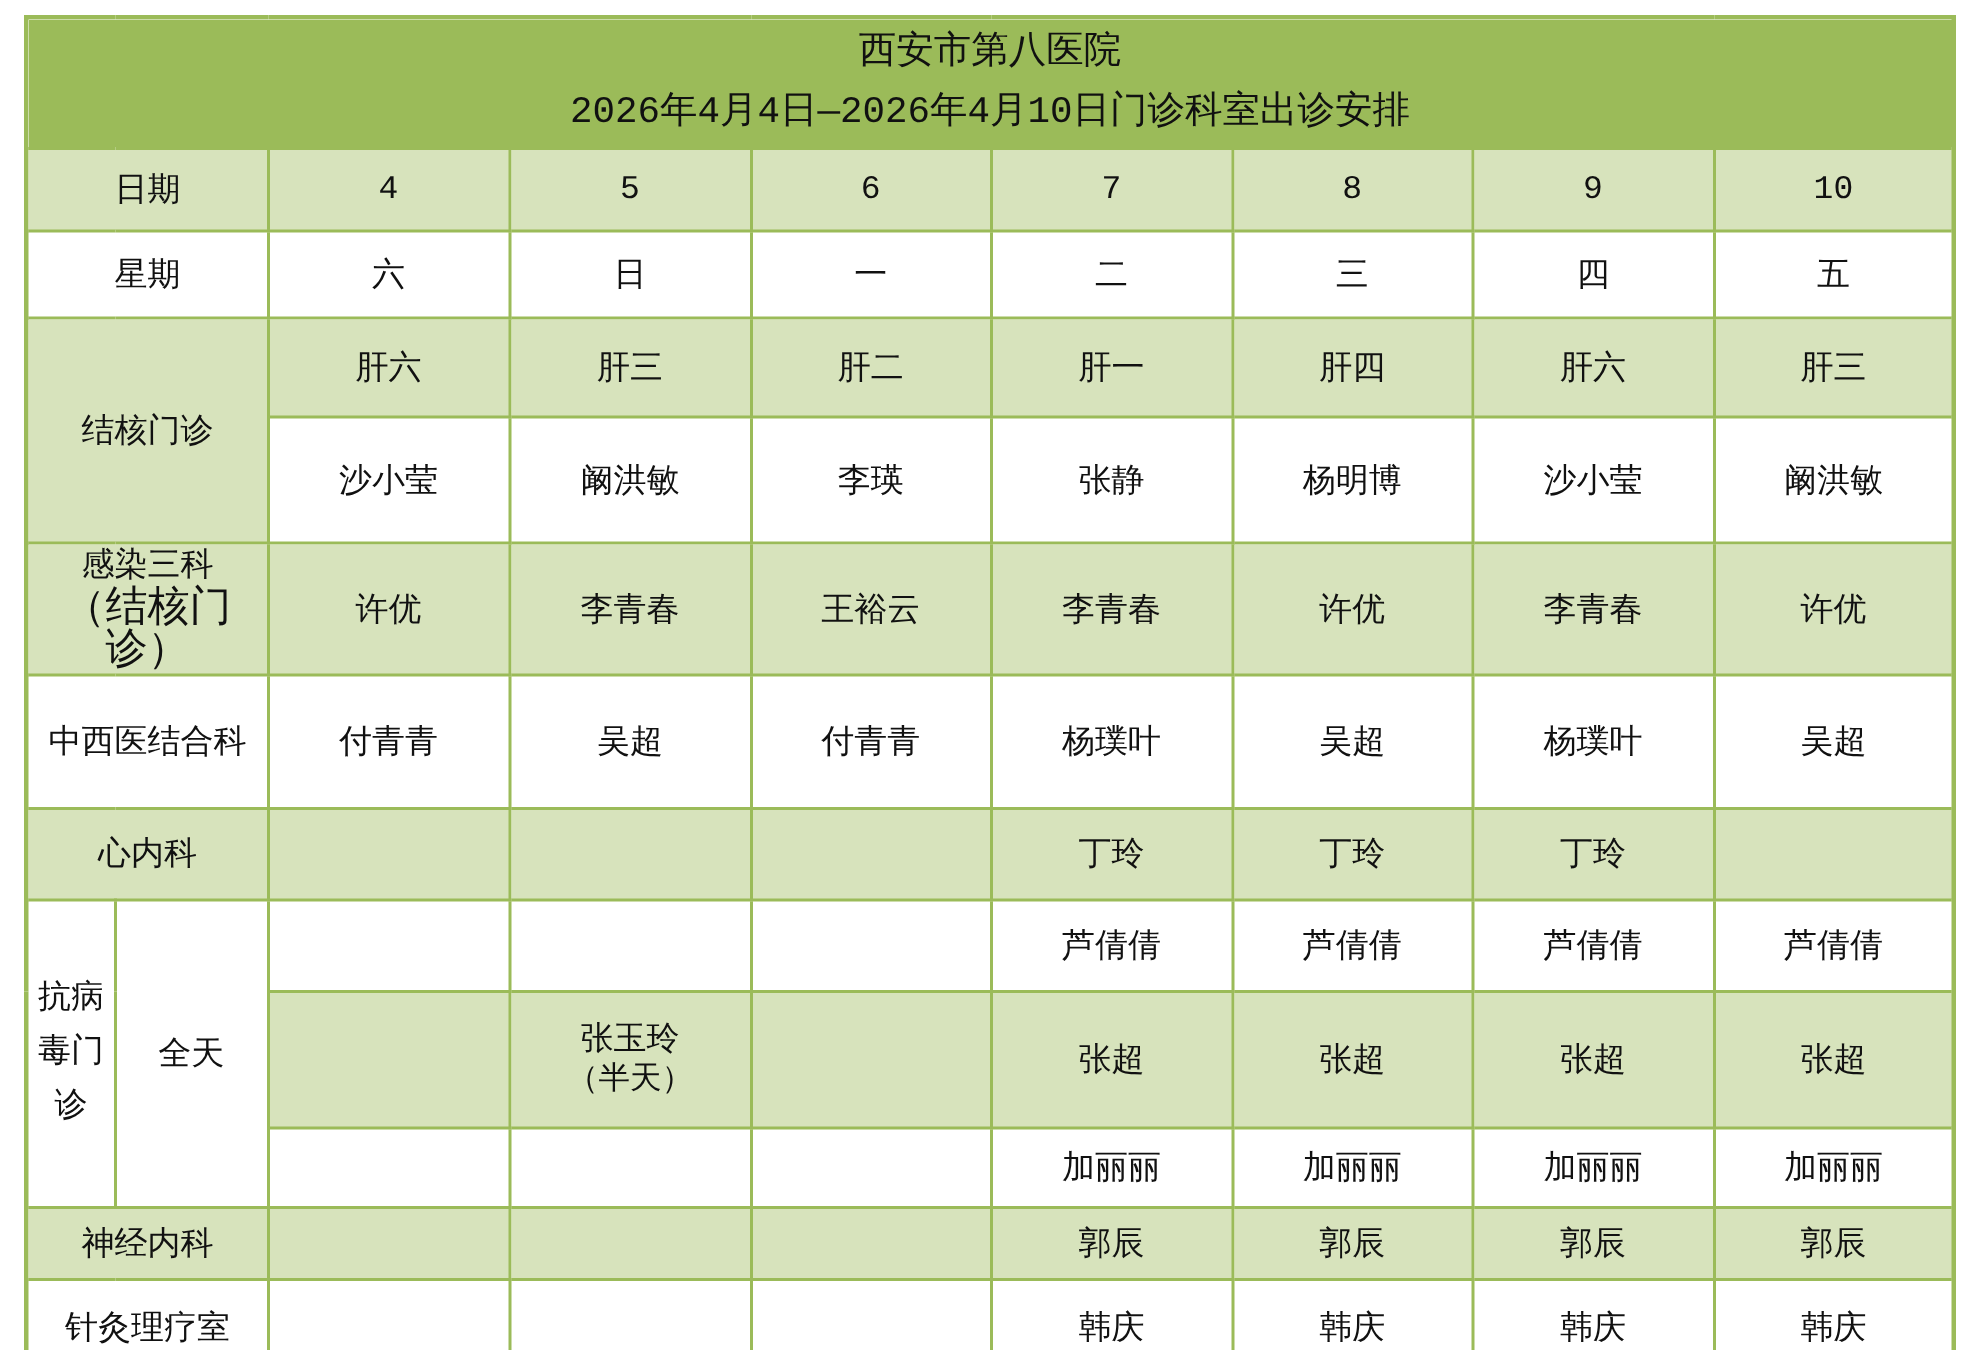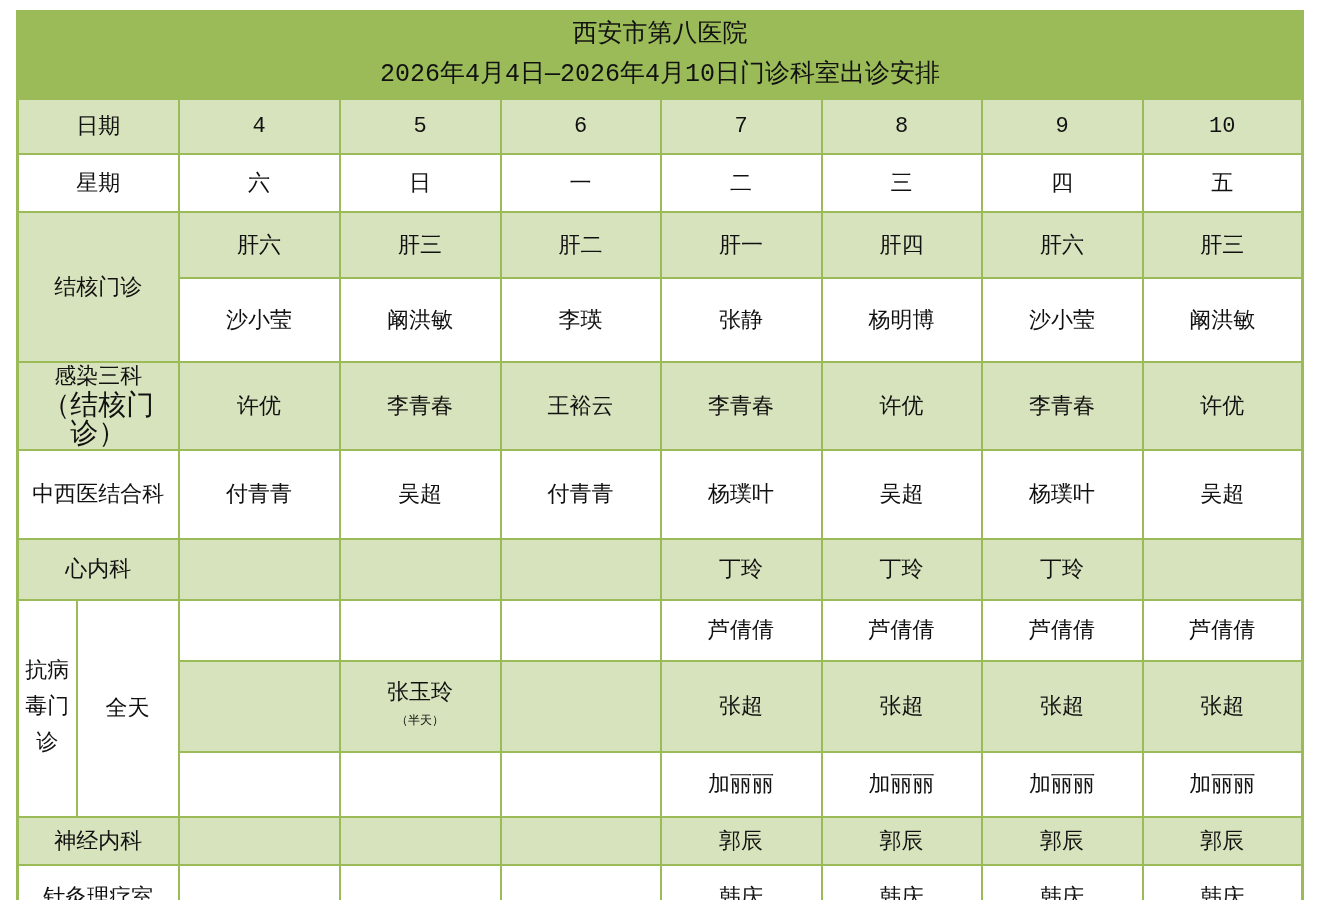--- a/index.html
+++ b/index.html
@@ -56,21 +56,21 @@
     line-height: 28px;
   }
   .dept-main {
     line-height: 30px;
   }
   td.av-dept {
     padding: 0 6px;
     line-height: 36px;
   }
   .note {
-    font-size: 12px;
+    font-size: 21px;
     line-height: 24px;
   }
   .name-line {
     line-height: 30px;
   }
 </style>
 </head>
 <body>
 
 <div class="page">
@@ -192,21 +192,21 @@
         <div class="name-line">张玉玲</div>
         <div class="note">（半天）</div>
       </td>
       <td></td>
       <td>张超</td>
       <td>张超</td>
       <td>张超</td>
       <td>张超</td>
     </tr>
 
-    <tr class="row-white" style="height:65px">
+    <tr class="row-white" style="height:53px">
       <td></td>
       <td></td>
       <td></td>
       <td>加丽丽</td>
       <td>加丽丽</td>
       <td>加丽丽</td>
       <td>加丽丽</td>
     </tr>
 
     <tr class="row-green" style="height:48px">

